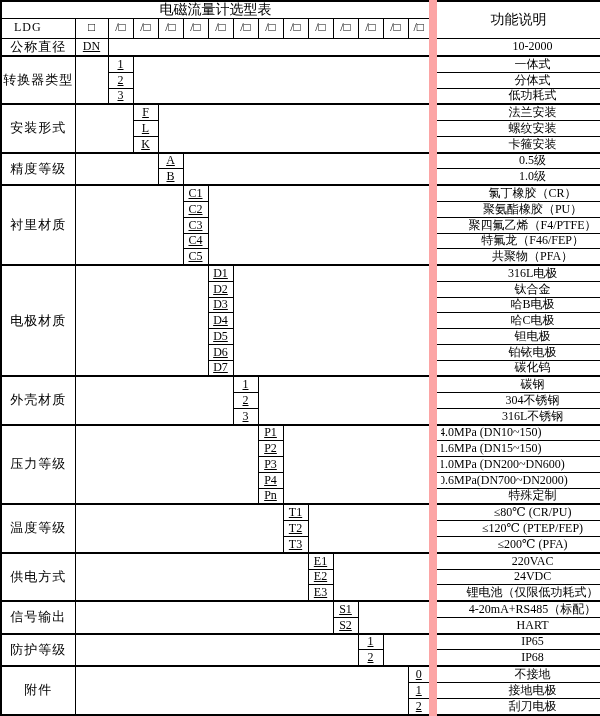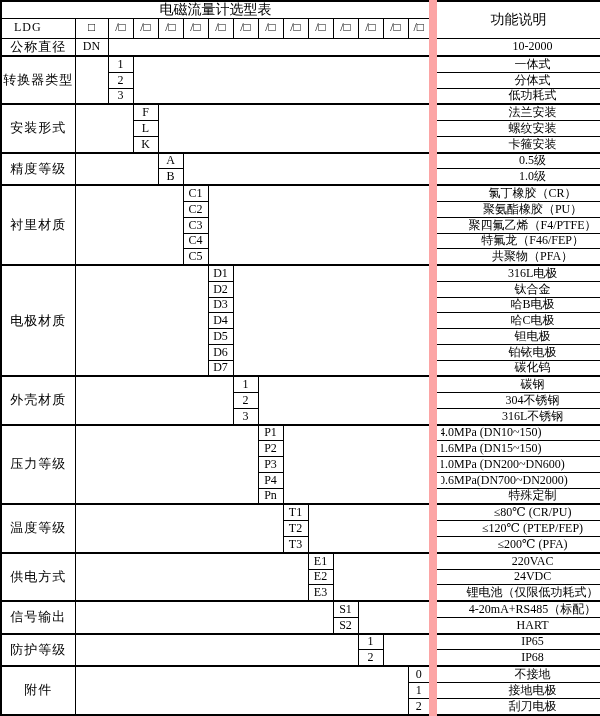--- a/index.html
+++ b/index.html
@@ -24,21 +24,21 @@
   }
   tr.bt > td{border-top:2px solid #000;}
   td.fn, td.fnh{border-left:8px solid #fca5a5;}
   tr.r-title{height:17px;padding-left:10px;}
   tr.r-ldg{height:20px;}
   tr.r-dn{height:18px;}
   td.title{font-size:14px;}
   td.fnh{font-size:14px;}
   td.lbl{font-size:13px;letter-spacing:1px;}
   td.ldg-lbl{text-align:left;padding-left:12px;letter-spacing:1px;}
-  td.code{font-size:12px;}
+  td.code{font-size:12px;text-decoration:underline;}
   td.slot{font-size:12px;padding:0;}
   td.fn{font-size:12px;padding-left:28px;}
   td.fn.left{text-align:left;padding-left:2px;border-radius:6px;}
 </style>
 </head>
 <body>
 
 <div id="sheet">
 <table>
   <colgroup>

